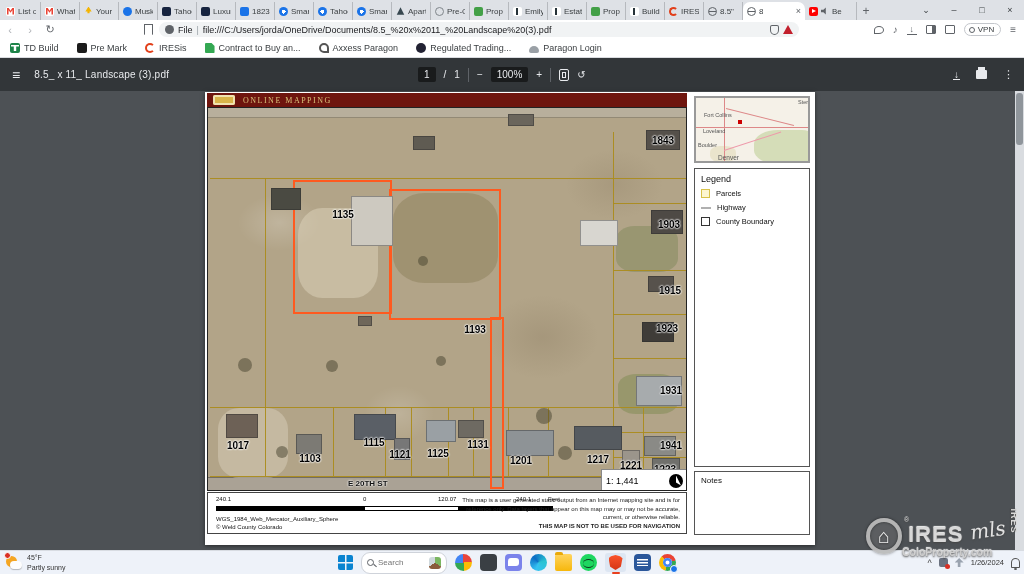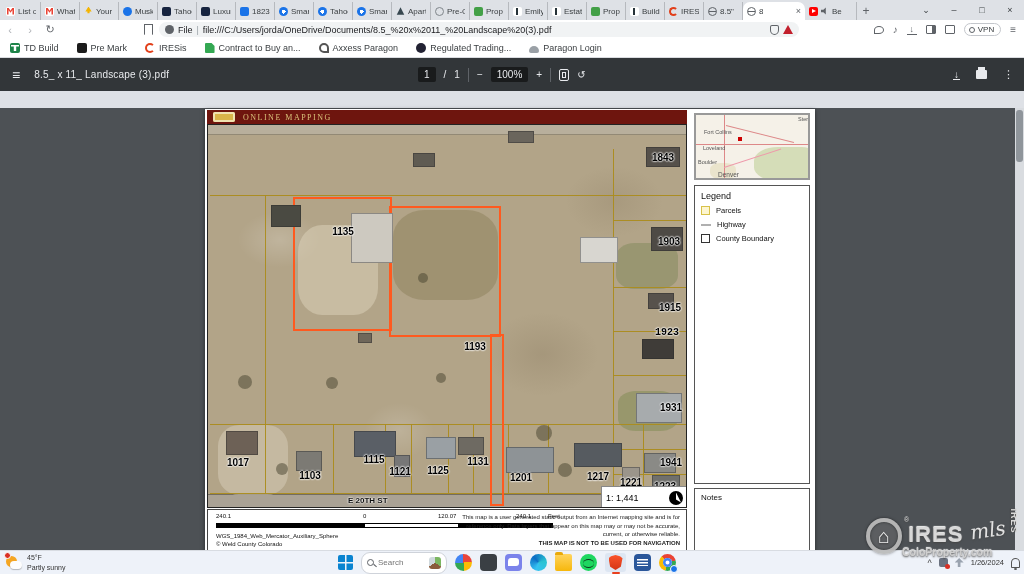--- a/index.html
+++ b/index.html
@@ -78,21 +78,21 @@
   .pt-sep { width:1px; height:14px; background:#5f6368; }
   .pt-zoombox { background:#191b1c; padding:2px 6px; border-radius:2px; }
   .fit-ic { width:10px; height:12px; border:1.2px solid #e8eaed; border-radius:2px; position:relative; }
   .fit-ic::after { content:""; position:absolute; inset:2px; border:1px dashed #e8eaed; }
   .pt-right { position:absolute; right:10px; display:flex; align-items:center; gap:16px; font-size:11px; }
   .print-ic { width:11px; height:9px; background:#e8eaed; border-radius:1px; position:relative; }
   .print-ic::before { content:""; position:absolute; left:2px; top:-3px; width:7px; height:3px; background:#e8eaed; }
   .dl2 { border-bottom:1.5px solid #e8eaed; line-height:9px; font-size:10px; padding:0 1px; }
 
   
-  .viewport { position:absolute; left:0; top:91px; width:1024px; height:459px; background:#4d5155;margin-top:17px; }
+  .viewport { position:absolute; left:0; top:91px; width:1024px; height:459px; background:#4d5155; }
   .page { position:absolute; left:205px; top:1px; width:610px; height:453px; background:#fff; box-shadow:0 1px 4px rgba(0,0,0,.5); }
   .vscroll { position:absolute; right:0; top:0; width:9px; height:459px; background:#d9dce0; }
   .vthumb { position:absolute; right:1px; top:2px; width:7px; height:52px; background:#8f959b; border-radius:3px; }
 
   
   .banner { position:absolute; left:2px; top:1px; width:480px; height:14px; background:#6e150e; display:flex; align-items:center; }
   .banner-logo { width:22px; height:10px; background:#d9b44a; border-radius:2px; margin:0 8px 0 6px; box-shadow:inset 0 0 0 2px #f0e2b0; }
   .banner-title { font-family:"Liberation Serif", serif; font-size:8px; letter-spacing:1.5px; color:#d9c27a; }
 
   .map { position:absolute; left:2px; top:15px; width:480px; height:384px; overflow:hidden; border:1px solid #222;
@@ -459,21 +459,21 @@
         <div class="tree" style="left:328px;top:300px;width:16px;height:16px;"></div>
         <div class="tree" style="left:350px;top:338px;width:14px;height:14px;"></div>
         <div class="tree" style="left:68px;top:338px;width:12px;height:12px;"></div>
         <div class="tree" style="left:228px;top:248px;width:10px;height:10px;"></div>
         <div class="tree" style="left:210px;top:148px;width:10px;height:10px;"></div>
 
         <span class="plabel" style="left:135px;top:106px;">1135</span>
         <span class="plabel" style="left:455px;top:32px;">1843</span>
         <span class="plabel" style="left:461px;top:116px;">1903</span>
         <span class="plabel" style="left:462px;top:182px;">1915</span>
-        <span class="plabel" style="left:459px;top:207px;font-family:Liberation Mono, monospace;">1923</span>
+        <span class="plabel" style="left:459px;top:220px;">1923</span>
         <span class="plabel" style="left:463px;top:282px;">1931</span>
         <span class="plabel" style="left:463px;top:337px;">1941</span>
         <span class="plabel" style="left:267px;top:221px;">1193</span>
         <span class="plabel" style="left:30px;top:337px;">1017</span>
         <span class="plabel" style="left:102px;top:350px;">1103</span>
         <span class="plabel" style="left:166px;top:334px;">1115</span>
         <span class="plabel" style="left:192px;top:346px;">1121</span>
         <span class="plabel" style="left:230px;top:345px;">1125</span>
         <span class="plabel" style="left:270px;top:336px;">1131</span>
         <span class="plabel" style="left:313px;top:352px;">1201</span>

